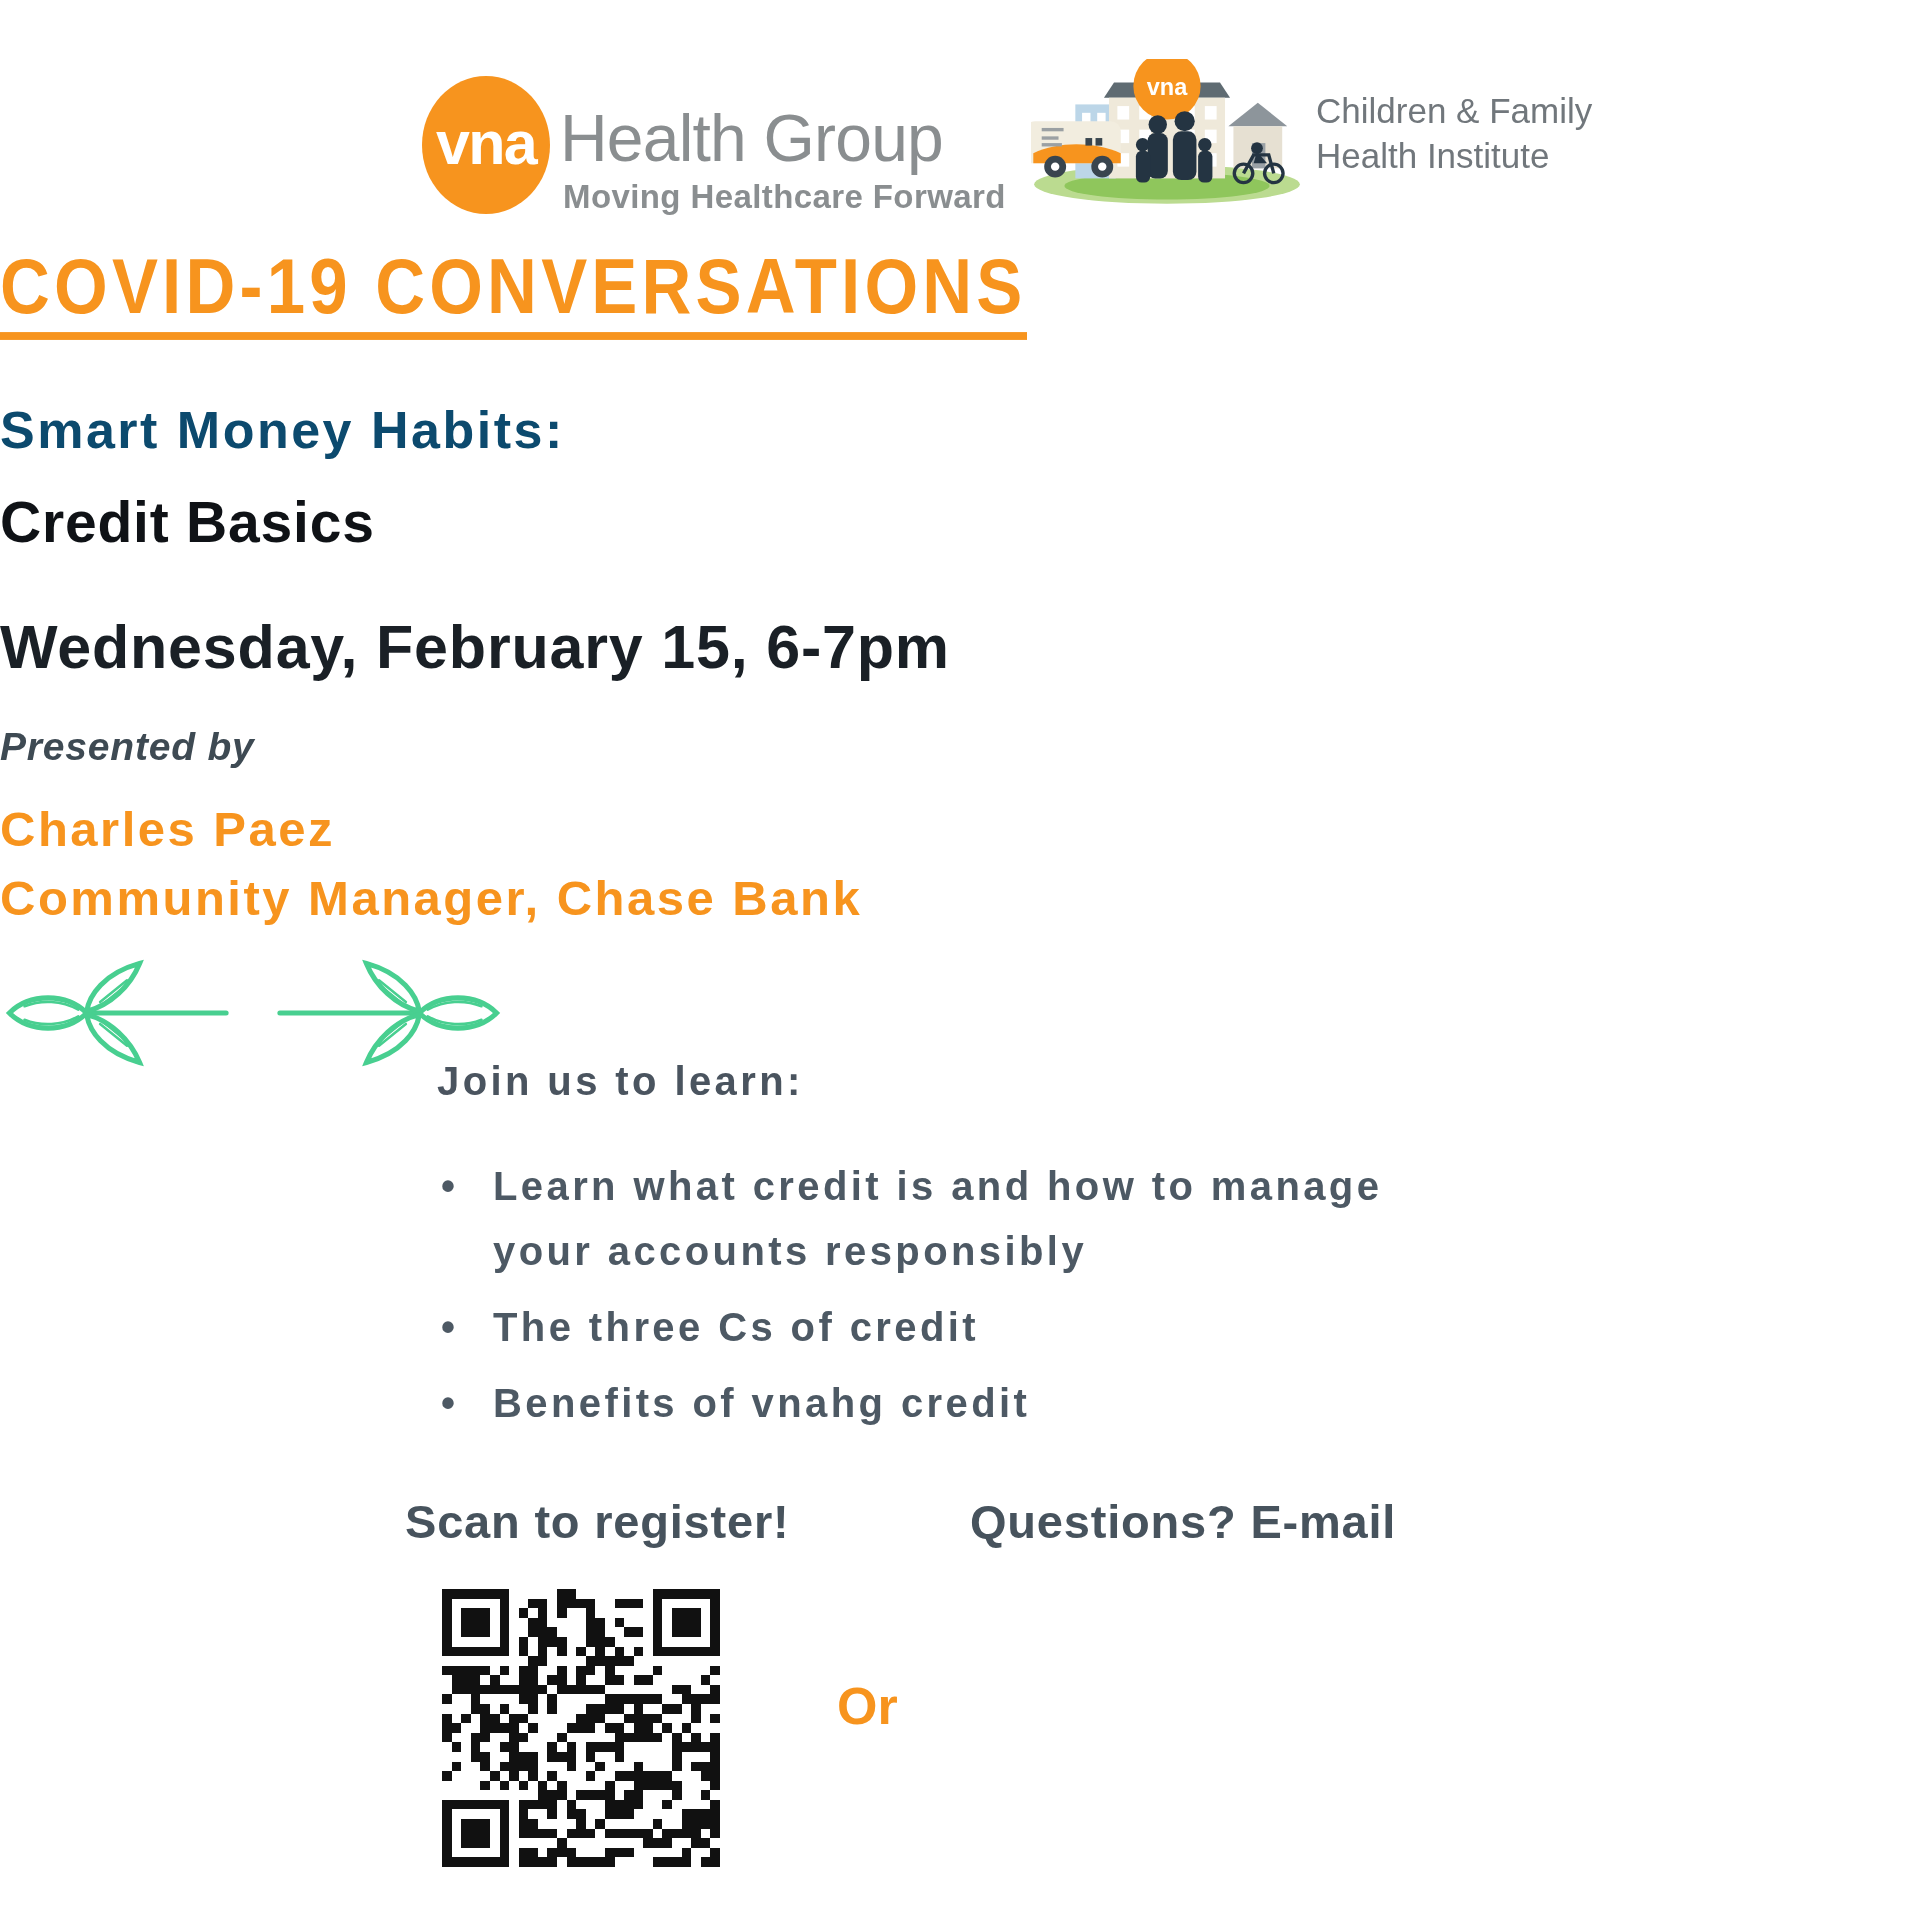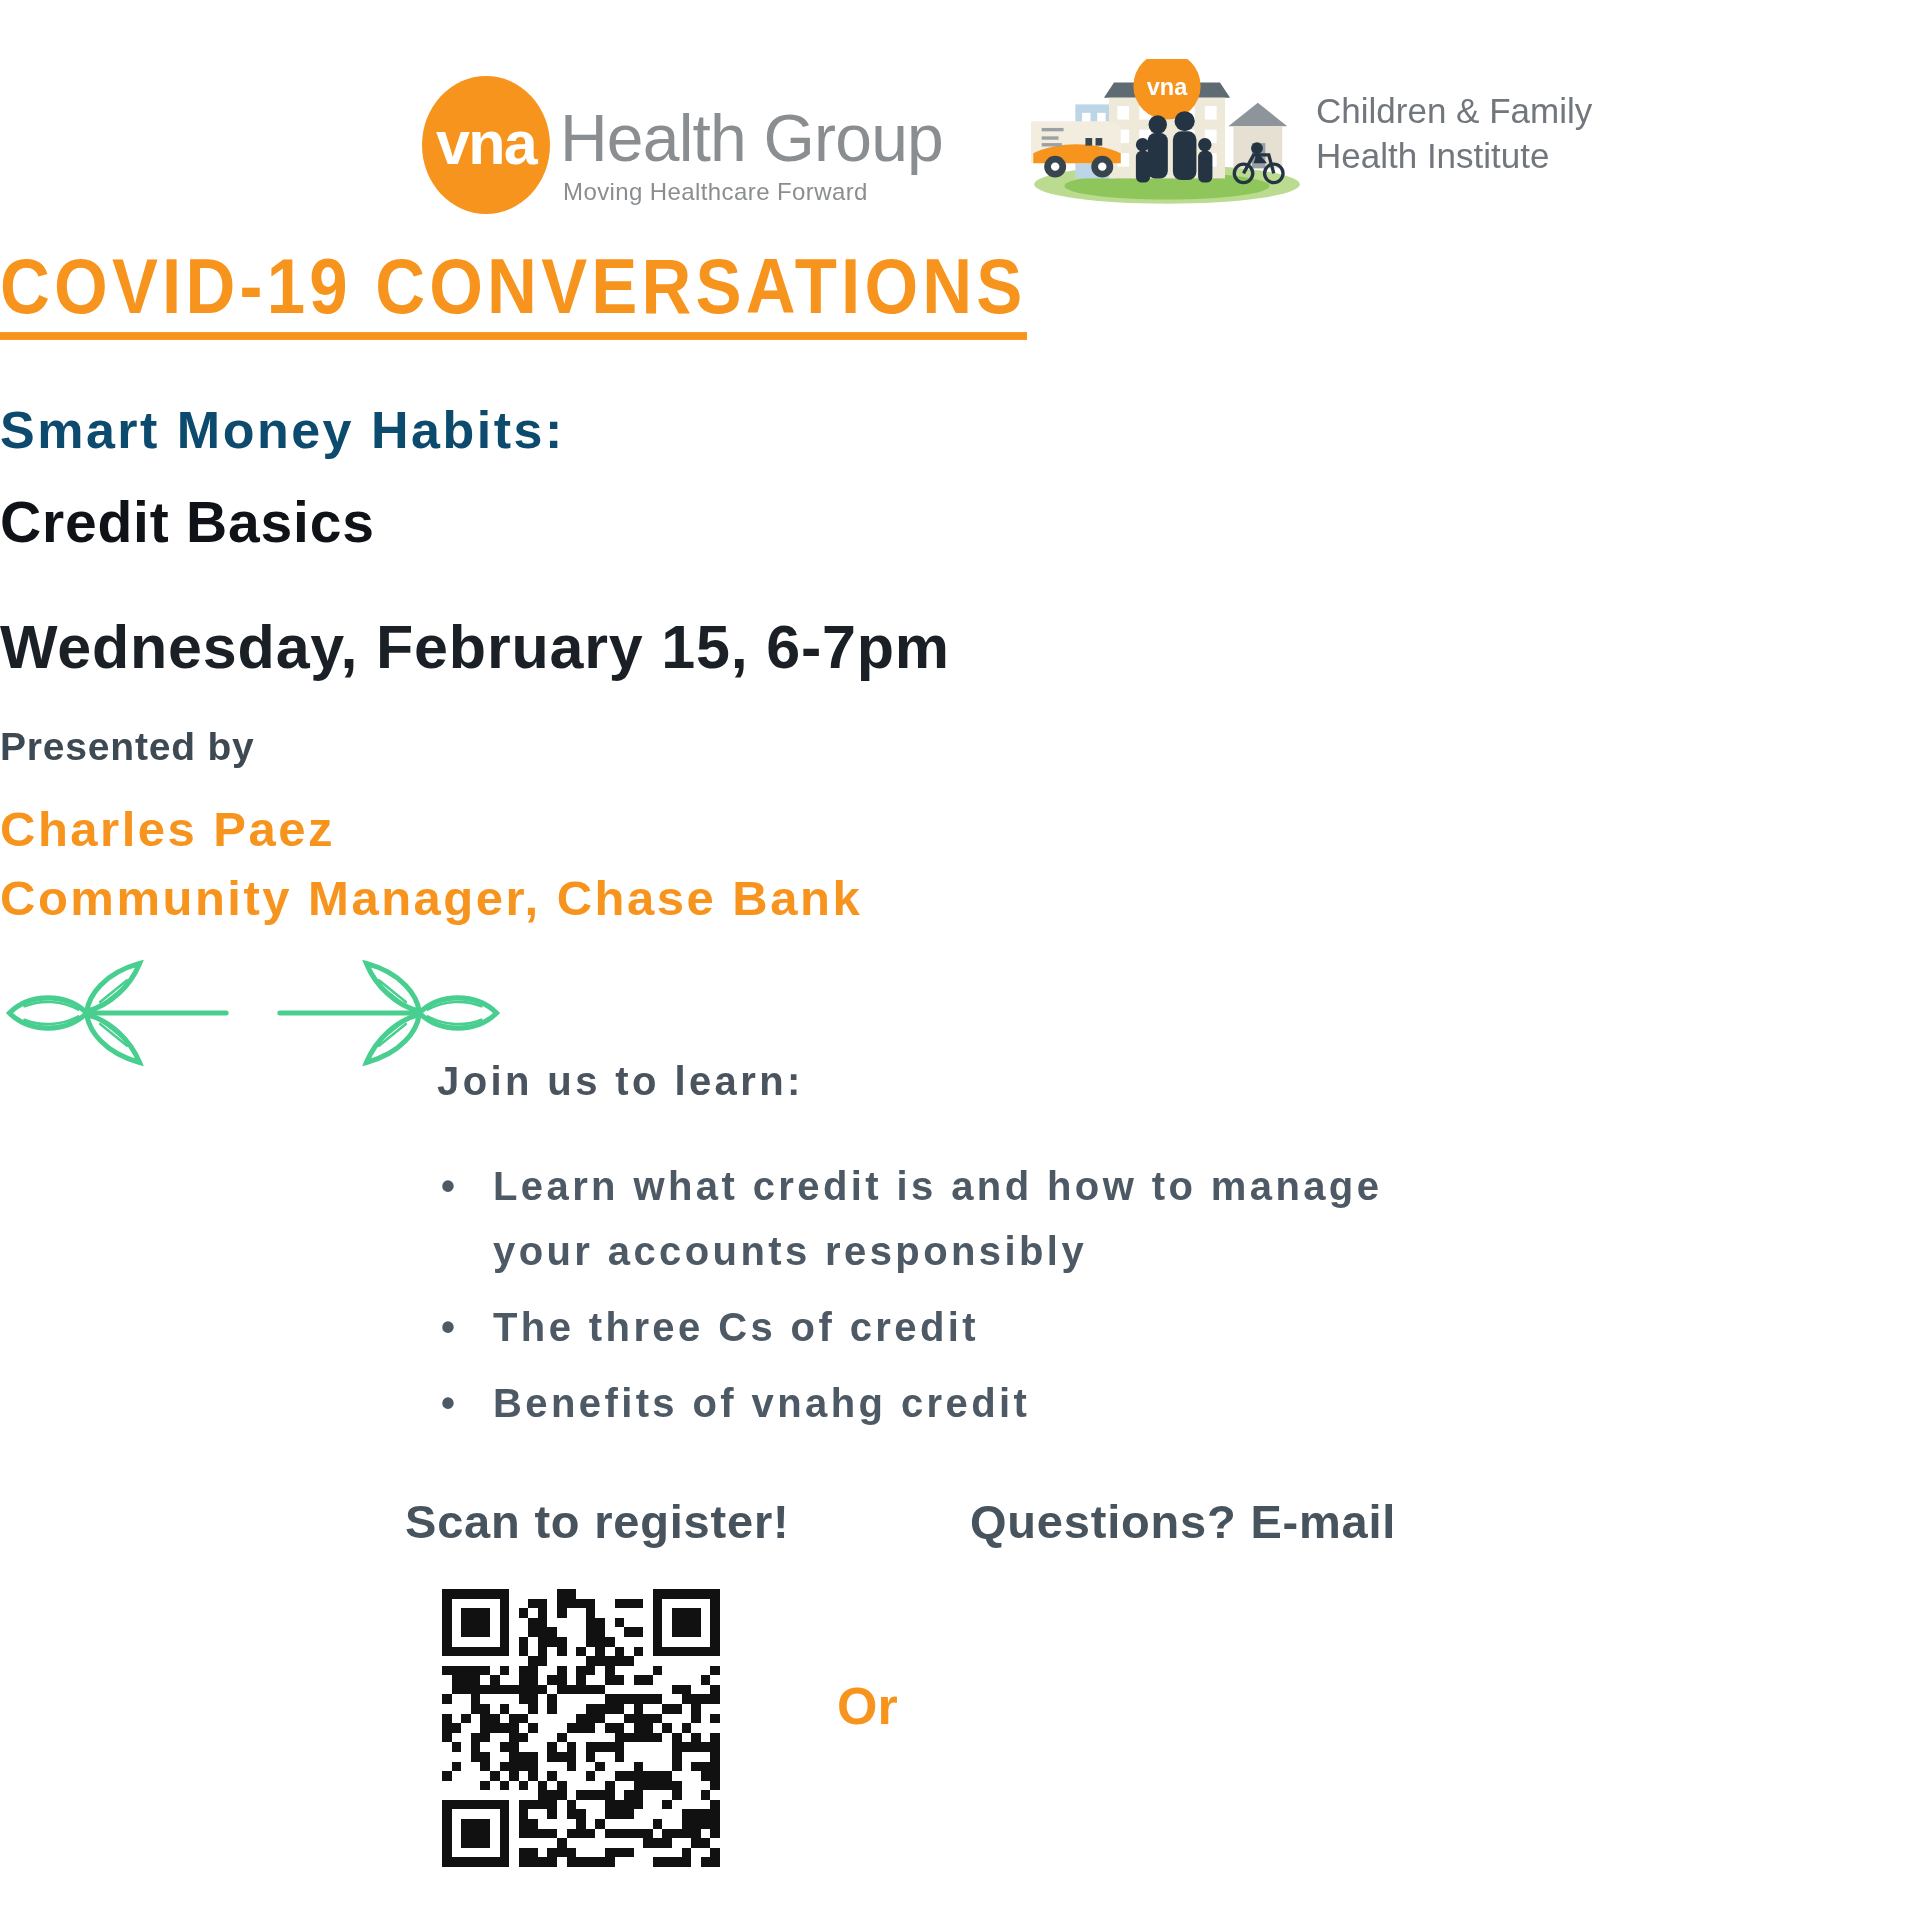--- a/index.html
+++ b/index.html
@@ -30,21 +30,21 @@
     color:#fff;font-size:61px;font-weight:bold;letter-spacing:-1.7px;line-height:1;
     margin-top:-3.4px;
   }
   .hg-title{
     position:absolute;left:560px;top:105px;
     font-size:66px;font-weight:400;color:var(--logo-gray);letter-spacing:-0.8px;
     line-height:1;
   }
   .hg-tagline{
     position:absolute;left:563px;top:180px;
-    font-size:24px;font-weight:400;color:var(--logo-gray);letter-spacing:0.4px;
+    font-size:33px;font-weight:700;color:var(--logo-gray);letter-spacing:0.4px;
     line-height:1;
     text-align:center;
   }
   .cfhi-art{position:absolute;left:1031px;top:59px;width:272px;height:148px;}
   .cfhi-text{
     position:absolute;left:1316px;top:88px;
     font-size:35px;color:var(--cfhi-gray);line-height:45px;font-weight:400;
   }
 
   
@@ -53,21 +53,21 @@
     display:inline-block;
     transform:scaleY(1.12);
     color:var(--orange);
     font-size:69px;font-weight:800;letter-spacing:4.2px;
     border-bottom:7.6px solid var(--orange);
     padding-bottom:5.9px;line-height:1;
   }
   .subtitle1{top:400px;font-size:52px;font-weight:700;color:#0c4a6e;letter-spacing:2.5px;}
   .subtitle2{top:489px;font-size:57px;font-weight:800;color:#0F1216;letter-spacing:0.8px;}
   .datetime{top:612px;font-size:61px;font-weight:700;color:#1A2026;letter-spacing:0.8px;}
-  .presented{top:725px;font-size:39px;font-weight:700;color:#3E4A53;letter-spacing:0.8px;}
+  .presented{top:725px;font-size:39px;font-weight:700;font-style:italic;color:#3E4A53;letter-spacing:0.8px;}
   .p-name{top:801px;font-size:49px;font-weight:800;color:var(--orange);letter-spacing:2.5px;}
   .p-role{top:870px;font-size:49px;font-weight:800;color:var(--orange);letter-spacing:2.5px;}
 
   .divider-wrap{top:950px;}
   .divider-wrap svg{display:inline-block;}
 
   
   .join-heading{
     position:absolute;left:413px;top:1061px;
     font-size:40px;font-weight:700;color:var(--slate);letter-spacing:3.4px;line-height:1;margin-left:24px;

